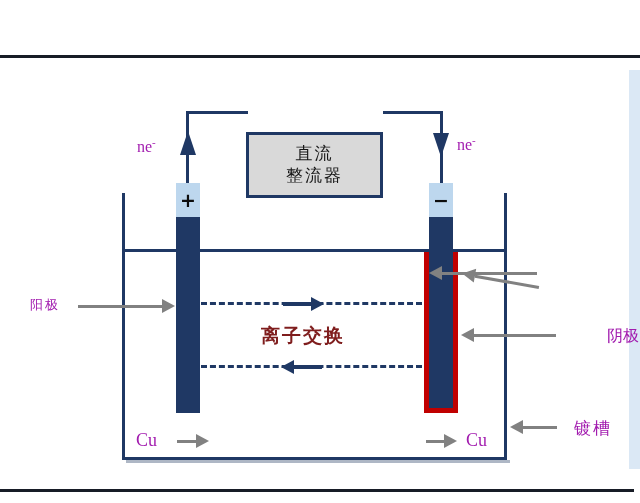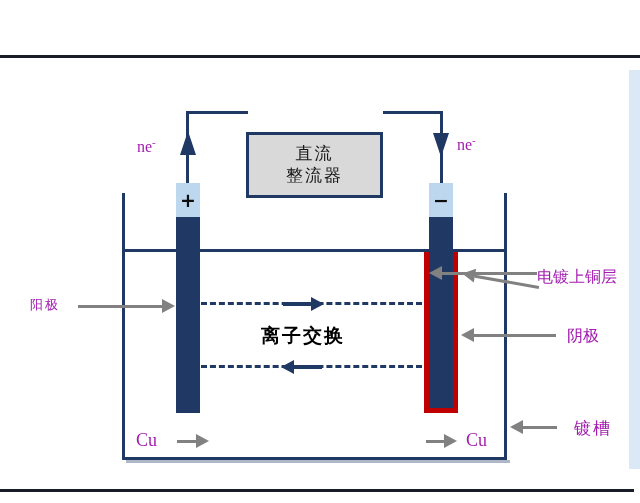--- a/index.html
+++ b/index.html
@@ -55,24 +55,24 @@
   .arrow .hl{width:0;height:0;border-top:7px solid transparent;border-bottom:7px solid transparent;border-right:13px solid #818181;}
   .arrow .hr{width:0;height:0;border-top:7px solid transparent;border-bottom:7px solid transparent;border-left:13px solid #818181;}
   .arrow.navy .shaft{background:#1f3864;height:4px;}
   .arrow.navy .hl{border-right-color:#1f3864;}
   .arrow.navy .hr{border-left-color:#1f3864;}
   .rot{transform:rotate(10deg);transform-origin:100% 50%;}
   
   .lbl{position:absolute;white-space:nowrap;color:#a21caf;}
   .ne{font-size:16px;}
   .ne sup{font-size:11px;}
-  .ion{left:243px;top:323px;width:120px;text-align:center;font-size:19px;font-weight:bold;color:#000000;letter-spacing:2px;}
+  .ion{left:243px;top:323px;width:120px;text-align:center;font-size:19px;font-weight:bold;color:#7f1d1d;letter-spacing:2px;}
   .anode-lbl{left:30px;top:296px;font-size:13px;letter-spacing:2px;}
   .copper-lbl{left:537px;top:267px;font-size:16px;}
-  .cathode-lbl{left:527px;top:325px;width:112px;text-align:center;font-size:16px;line-height:22px;}
+  .cathode-lbl{left:527px;top:325px;width:112px;text-align:right;font-size:16px;line-height:22px;}
   .tank-lbl{left:574px;top:417px;font-size:17px;letter-spacing:2px;}
   .cu{font-size:18px;}
 </style>
 </head>
 <body>
 
 <div class="stage">
 
   <div class="title-rule"></div>
   <div class="side-strip"></div>
@@ -117,21 +117,20 @@
       <div class="shaft"></div>
     </div>
   <div class="lbl ion">离子交换</div>
 
   <div class="lbl anode-lbl">阳极</div>
   <div class="arrow" style="left:78px;top:298px;width:97px;">
       <div class="shaft"></div>
       <div class="hr"></div>
     </div>
 
-  <div class="lbl copper-lbl">电镀上铜层</div>
   <div class="arrow" style="left:429px;top:265px;width:108px;">
       <div class="hl"></div>
       <div class="shaft"></div>
     </div>
   <div class="arrow rot" style="left:461px;top:279px;width:78px;">
       <div class="hl"></div>
       <div class="shaft"></div>
     </div>
 
   <div class="lbl cathode-lbl">

